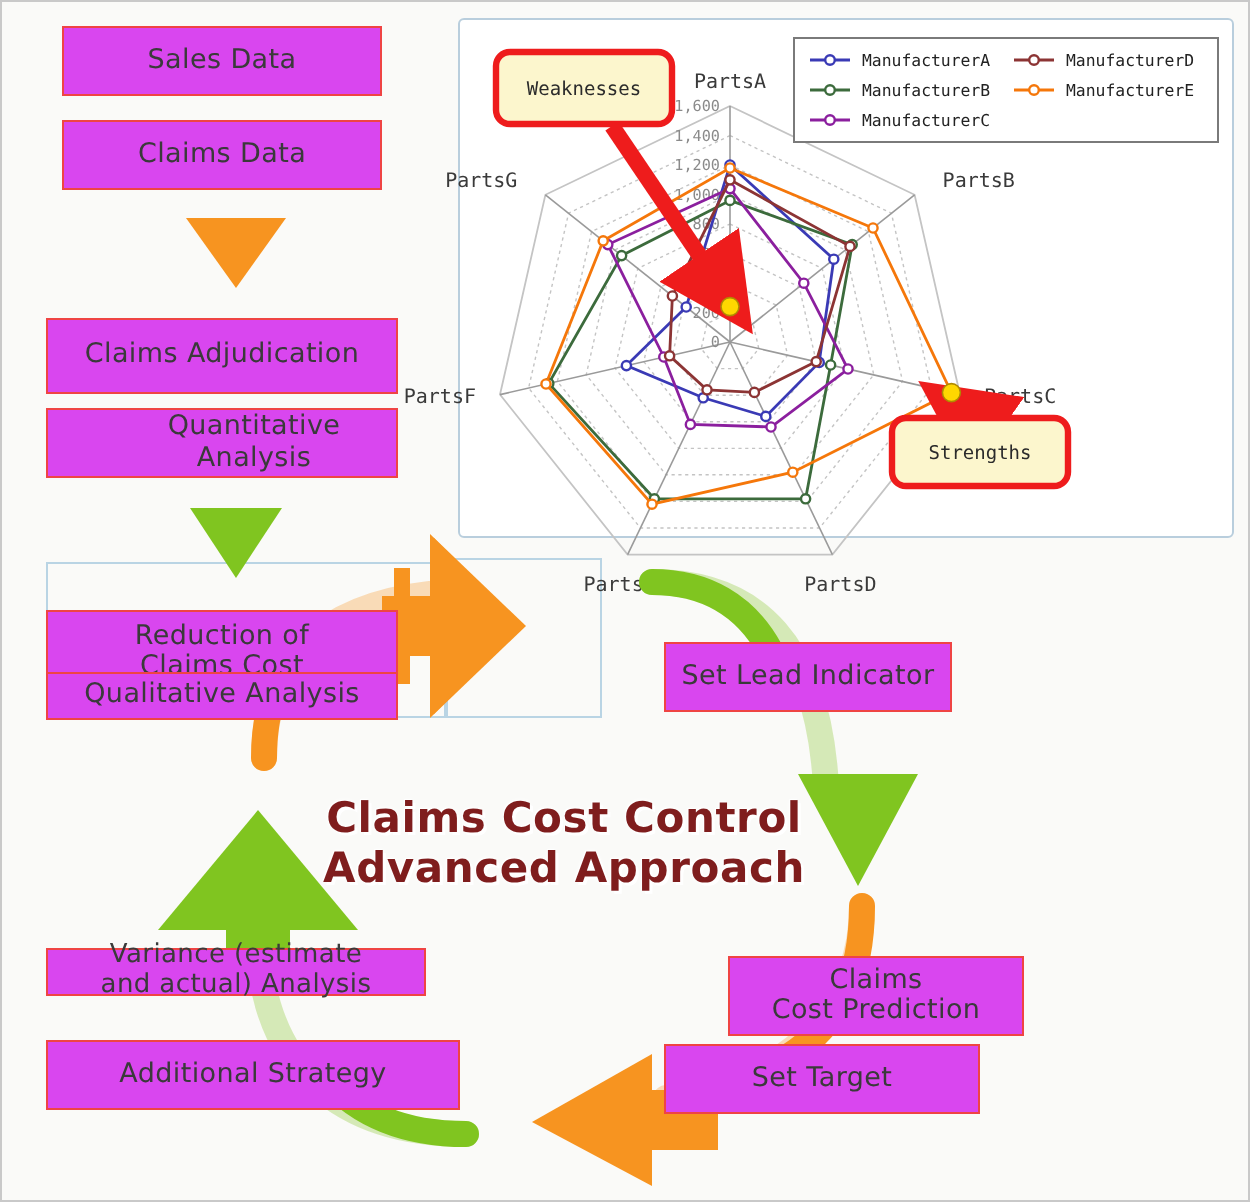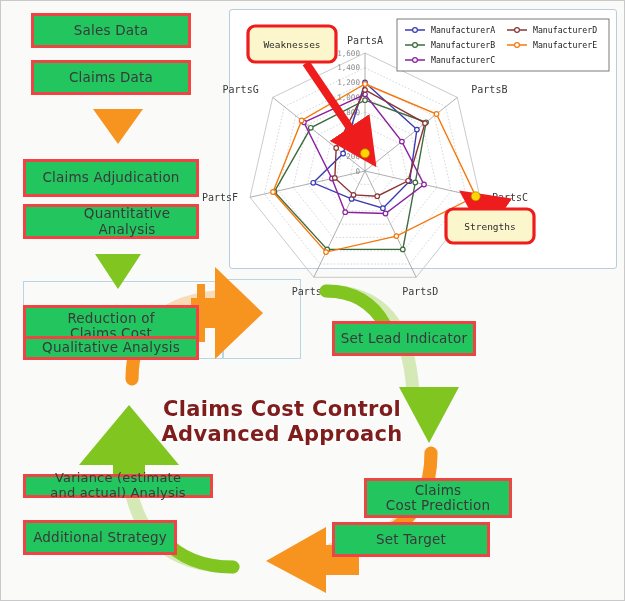--- a/index.html
+++ b/index.html
@@ -8,22 +8,22 @@
     background:#f7f7f5;
     font-family:"DejaVu Sans", sans-serif;
     overflow:hidden;
   }
   #root{position:relative;width:625px;height:601px;background:#fafaf8;
         border:1px solid #c9c9c9;box-sizing:border-box;overflow:hidden;}
 
   
   .fbox{
     position:absolute;
-    background:#22c55e;
-    border:3px solid #ef4444;
+    background:#d946ef;
+    border:1px solid #ef4444;
     color:#3a3a3a;
     font-size:13.5px;
     display:flex;align-items:center;justify-content:center;
     text-align:center;line-height:1.15;
     box-sizing:border-box;
     letter-spacing:.2px;
     z-index:14;
   }
   .fbox.tall{line-height:1.12;}
 
@@ -202,21 +202,21 @@
   <div class="fbox" style="left:30px;top:12px;width:160px;height:35px;">Sales Data</div>
   <div class="fbox" style="left:30px;top:59px;width:160px;height:35px;">Claims Data</div>
   <div class="fbox" style="left:22px;top:158px;width:176px;height:38px;">Claims Adjudication</div>
   <div class="fbox" style="left:22px;top:203px;width:176px;height:35px;padding-left:32px;">Quantitative Analysis</div>
   <div class="fbox tall" style="left:22px;top:288px;width:176px;height:42px;white-space:pre-line;margin-top:16px;">Reduction of
 Claims Cost</div>
   <div class="fbox" style="left:22px;top:335px;width:176px;height:24px;">Qualitative Analysis</div>
 
   <div class="fbox tall" style="left:22px;top:473px;width:190px;height:24px;white-space:pre-line;font-size:13px;">Variance (estimate
 and actual) Analysis</div>
-  <div class="fbox" style="left:22px;top:519px;width:154px;height:35px;">Additional Strategy</div>
+  <div class="fbox" style="left:22px;top:519px;width:207px;height:35px;">Additional Strategy</div>
 
   <div class="fbox" style="left:331px;top:320px;width:144px;height:35px;">Set Lead Indicator</div>
   <div class="fbox tall" style="left:331px;top:477px;width:148px;height:40px;white-space:pre-line;margin-left:32px;">Claims
 Cost Prediction</div>
   <div class="fbox" style="left:331px;top:521px;width:158px;height:35px;">Set Target</div>
 
   <div id="center-title" style="left:152px;top:396px;width:258px;">Claims Cost Control
 Advanced Approach</div>
 
   <svg class="overlay" id="callout-layer" viewBox="0 0 625 601">

